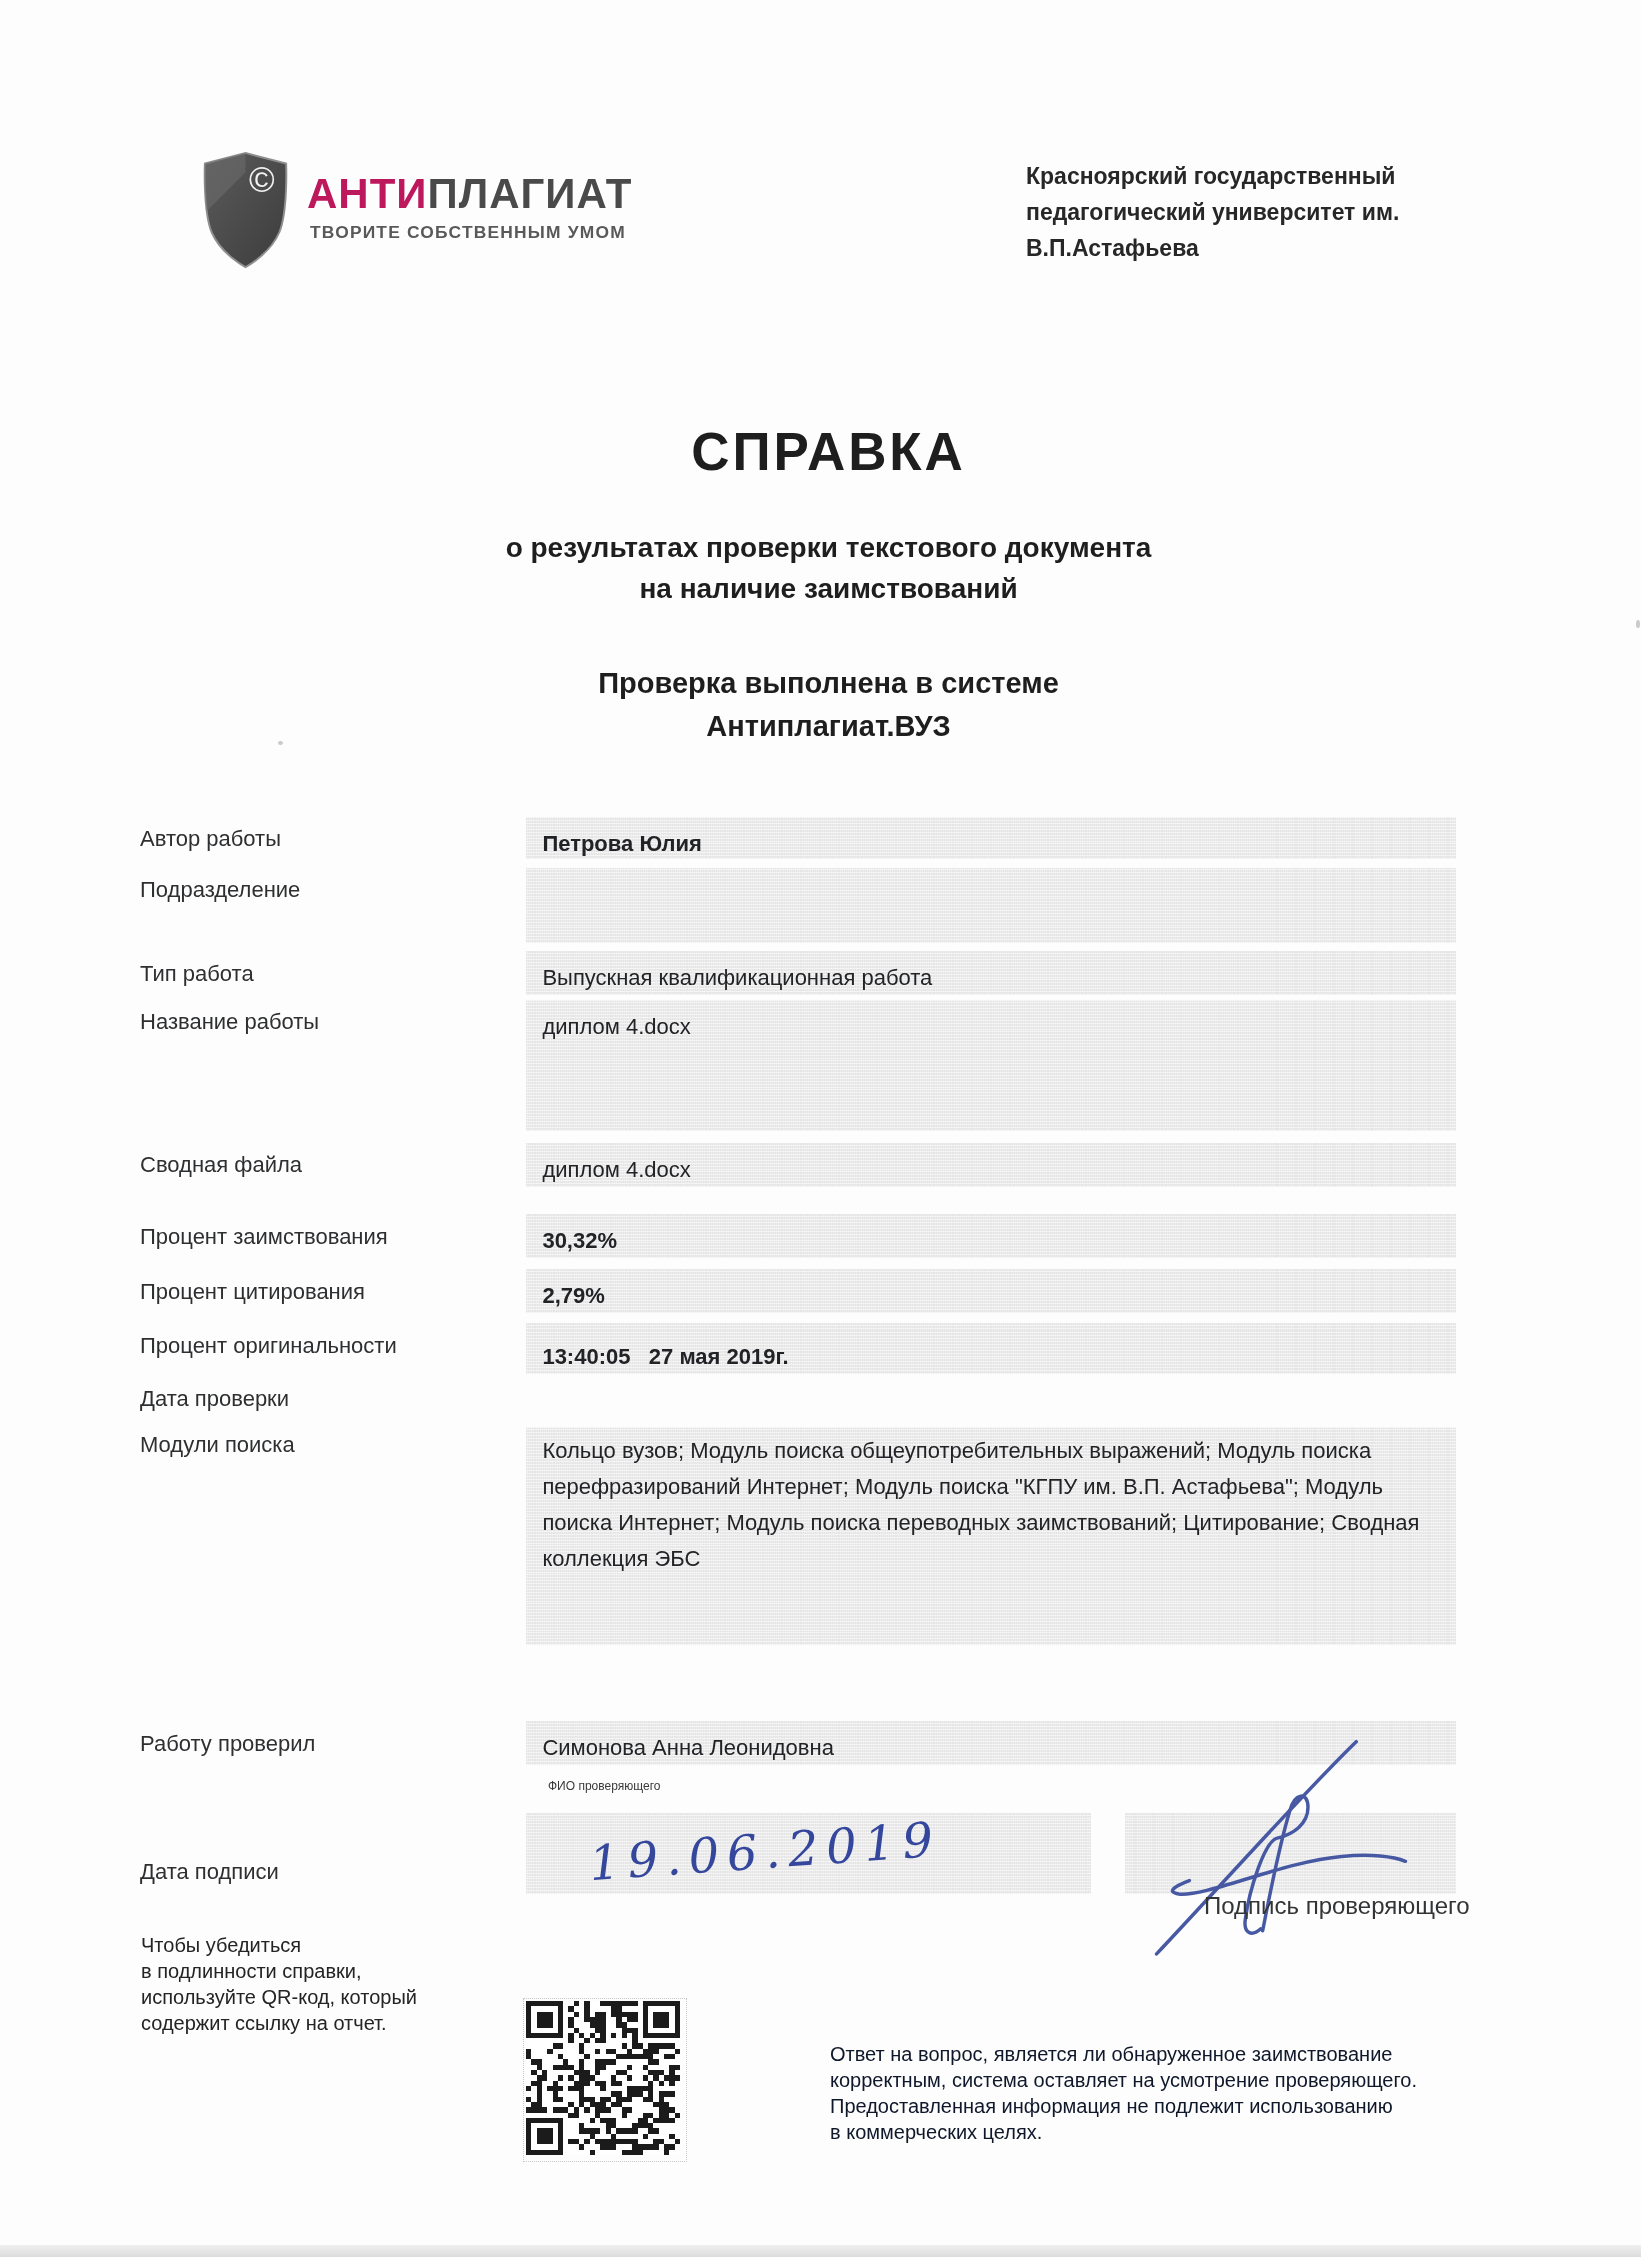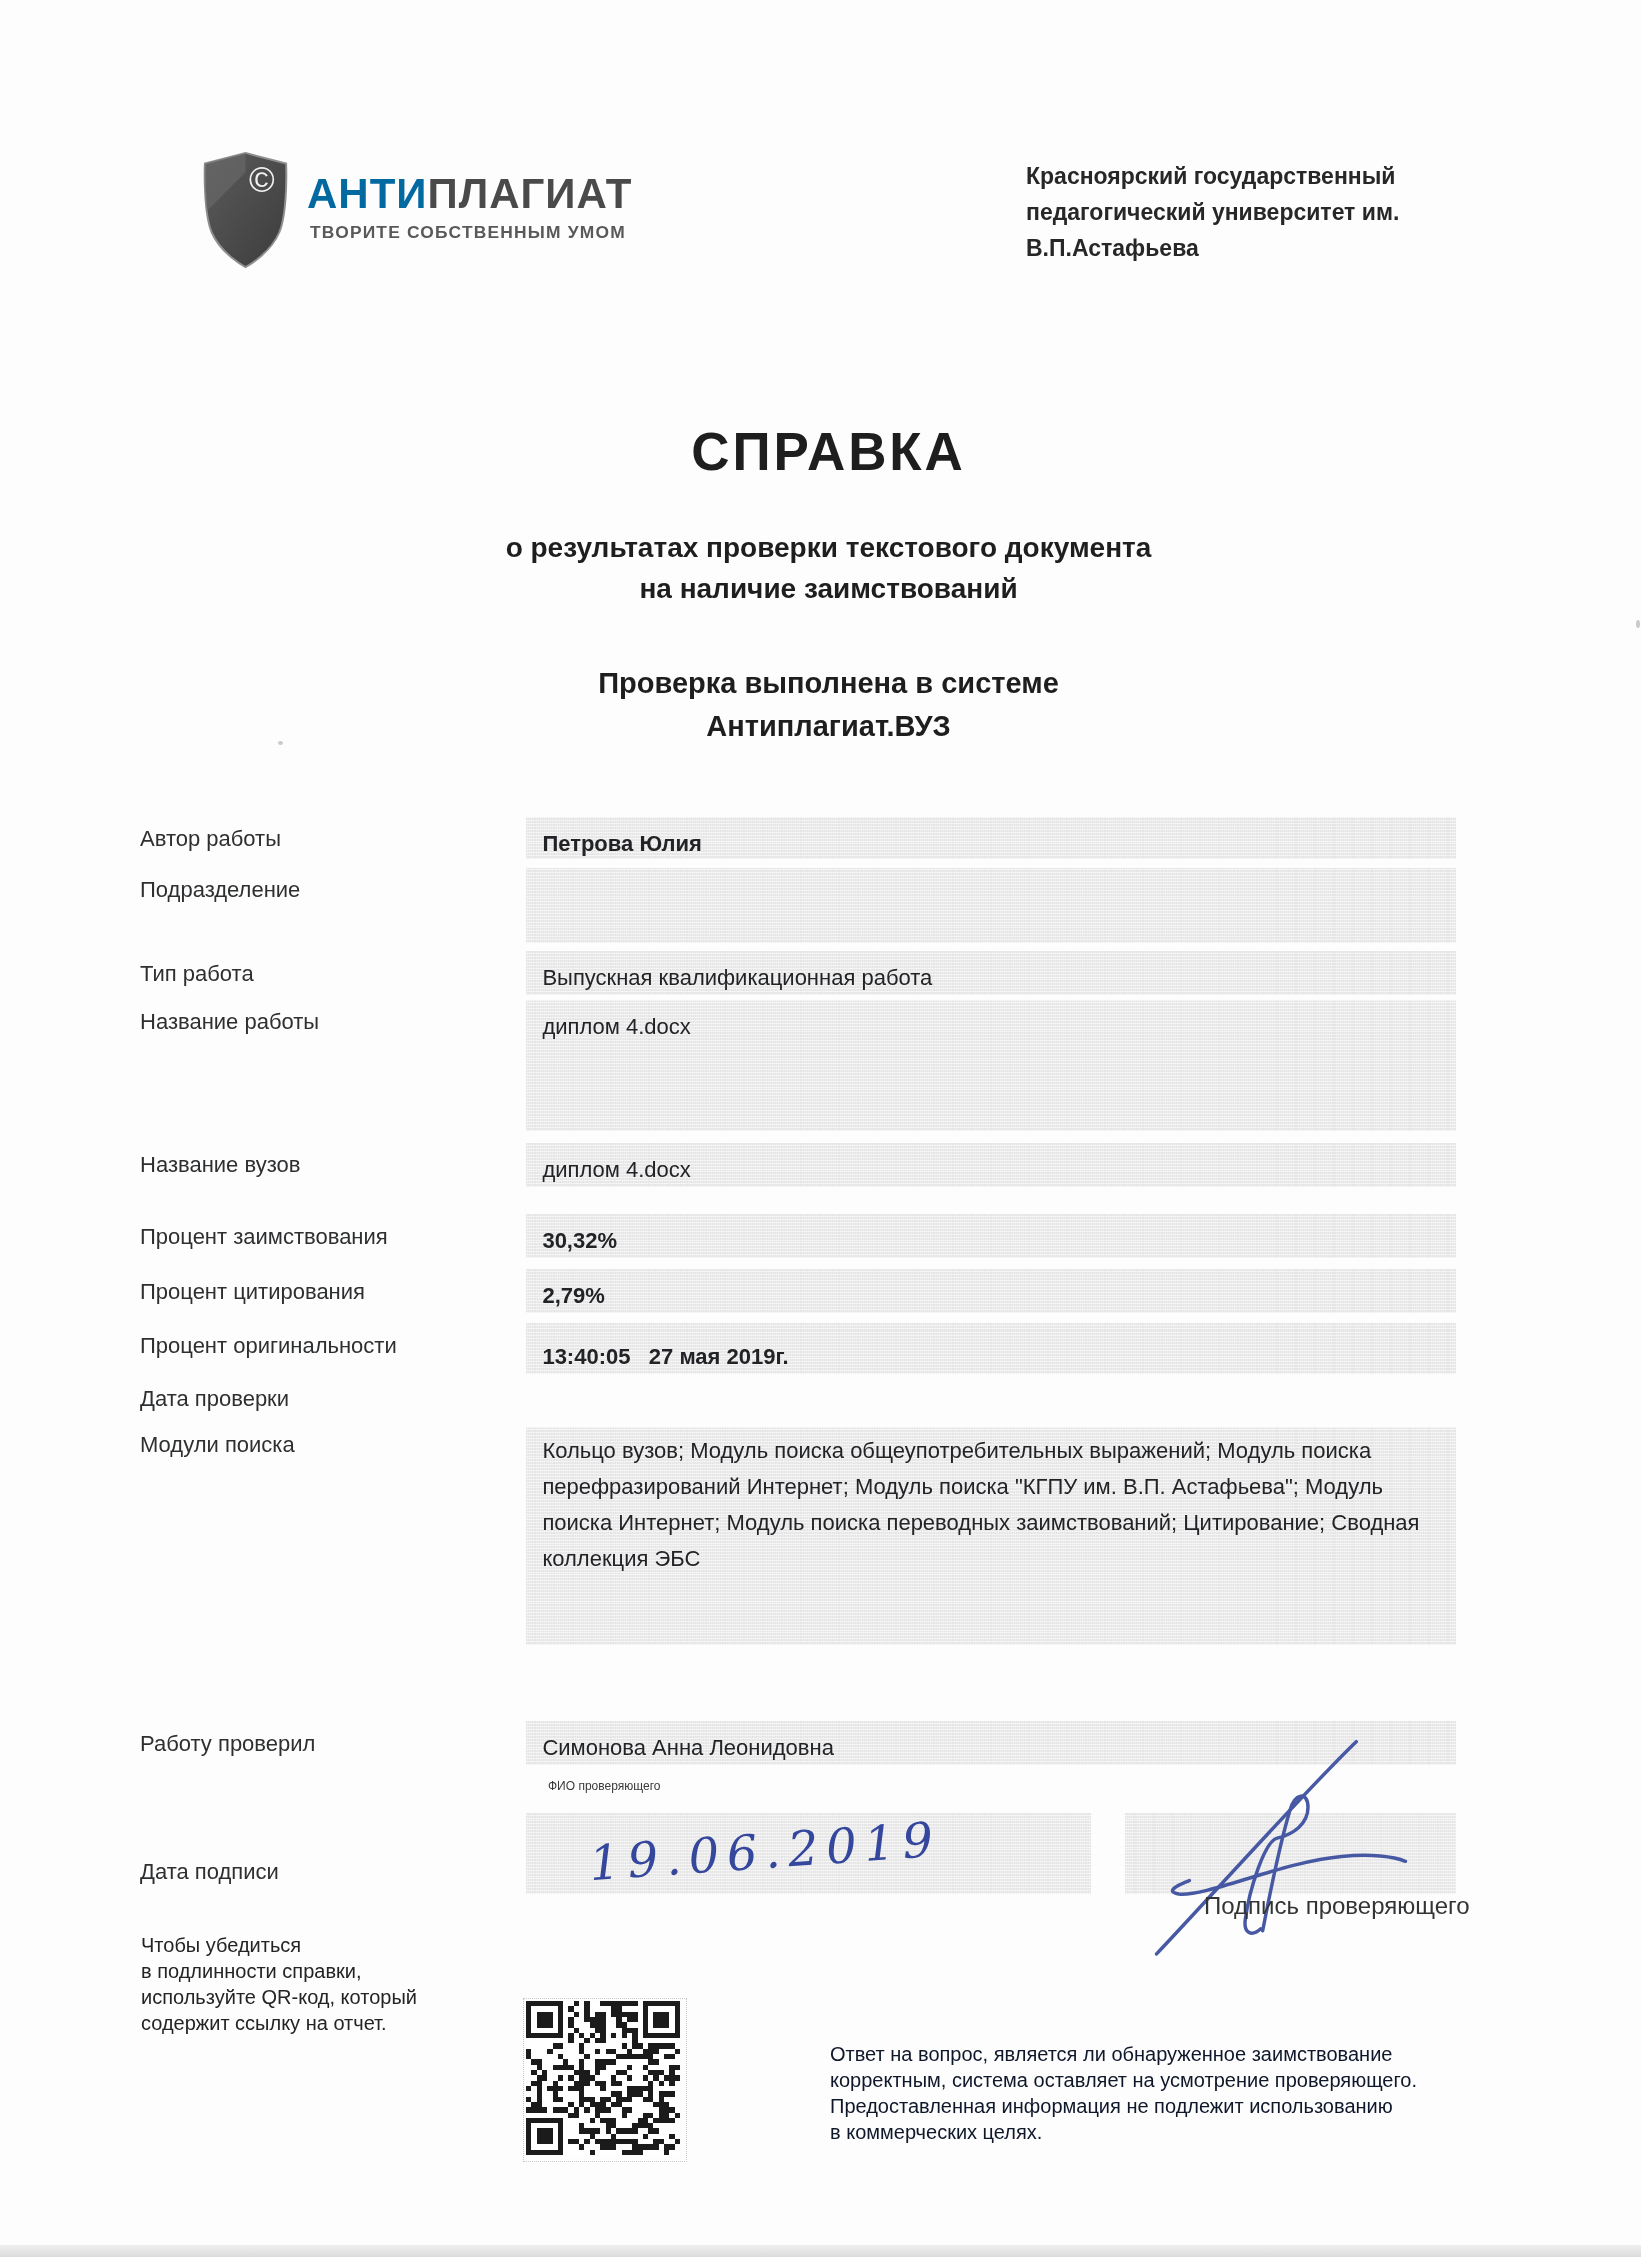--- a/index.html
+++ b/index.html
@@ -2,21 +2,21 @@
 <html><head>
 <meta charset="utf-8">
 <style>
   html,body{margin:0;padding:0;}
   body{background:#ffffff;font-family:"Liberation Sans","DejaVu Sans",sans-serif;}
   .page{position:relative;width:1641px;height:2257px;background:#fdfdfd;overflow:hidden;
         color:#222326;}
   
   .shield{position:absolute;left:201px;top:151px;width:89px;height:118px;}
   .brand{position:absolute;left:307px;top:170px;font-size:42px;font-weight:700;letter-spacing:1px;white-space:nowrap;}
-  .brand .pre{color:#0369a1;}
+  .brand .pre{color:#be185d;}
   .brand .suf{color:#4a4a4a;}
   .tagline{position:absolute;left:310px;top:222px;font-size:17.4px;font-weight:700;letter-spacing:1.2px;color:#595959;white-space:nowrap;}
   .university{position:absolute;left:1026px;top:158px;width:444px;font-size:23px;font-weight:700;
               line-height:36px;color:#272727;white-space:pre-line;}
   
   .title-main{position:absolute;left:0;top:421px;width:1657px;text-align:center;
               font-size:53px;font-weight:700;letter-spacing:2.9px;color:#1e1e1e;}
   .title-sub{position:absolute;left:0;top:527px;width:1657px;text-align:center;
              font-size:28px;font-weight:700;line-height:41px;color:#1e1e1e;white-space:pre-line;}
   .system-note{position:absolute;left:0;top:662px;width:1657px;text-align:center;
@@ -87,21 +87,21 @@
   <div class="lbl" style="top:961px">Тип работа</div>
   <div class="fld" style="top:951px;height:44px">
       <span class="val">Выпускная квалификационная работа</span>
     </div>
 
   <div class="lbl" style="top:1009px">Название работы</div>
   <div class="fld" style="top:1000px;height:131px">
       <span class="val">диплом 4.docx</span>
     </div>
 
-  <div class="lbl" style="top:1152px">Название вузов</div>
+  <div class="lbl" style="top:1152px">Сводная файла</div>
   <div class="fld" style="top:1143px;height:44px">
       <span class="val">диплом 4.docx</span>
     </div>
 
   <div class="lbl" style="top:1224px">Процент заимствования</div>
   <div class="fld" style="top:1214px;height:44px">
       <span class="val b">30,32%</span>
     </div>
 
   <div class="lbl" style="top:1279px">Процент цитирования</div>

